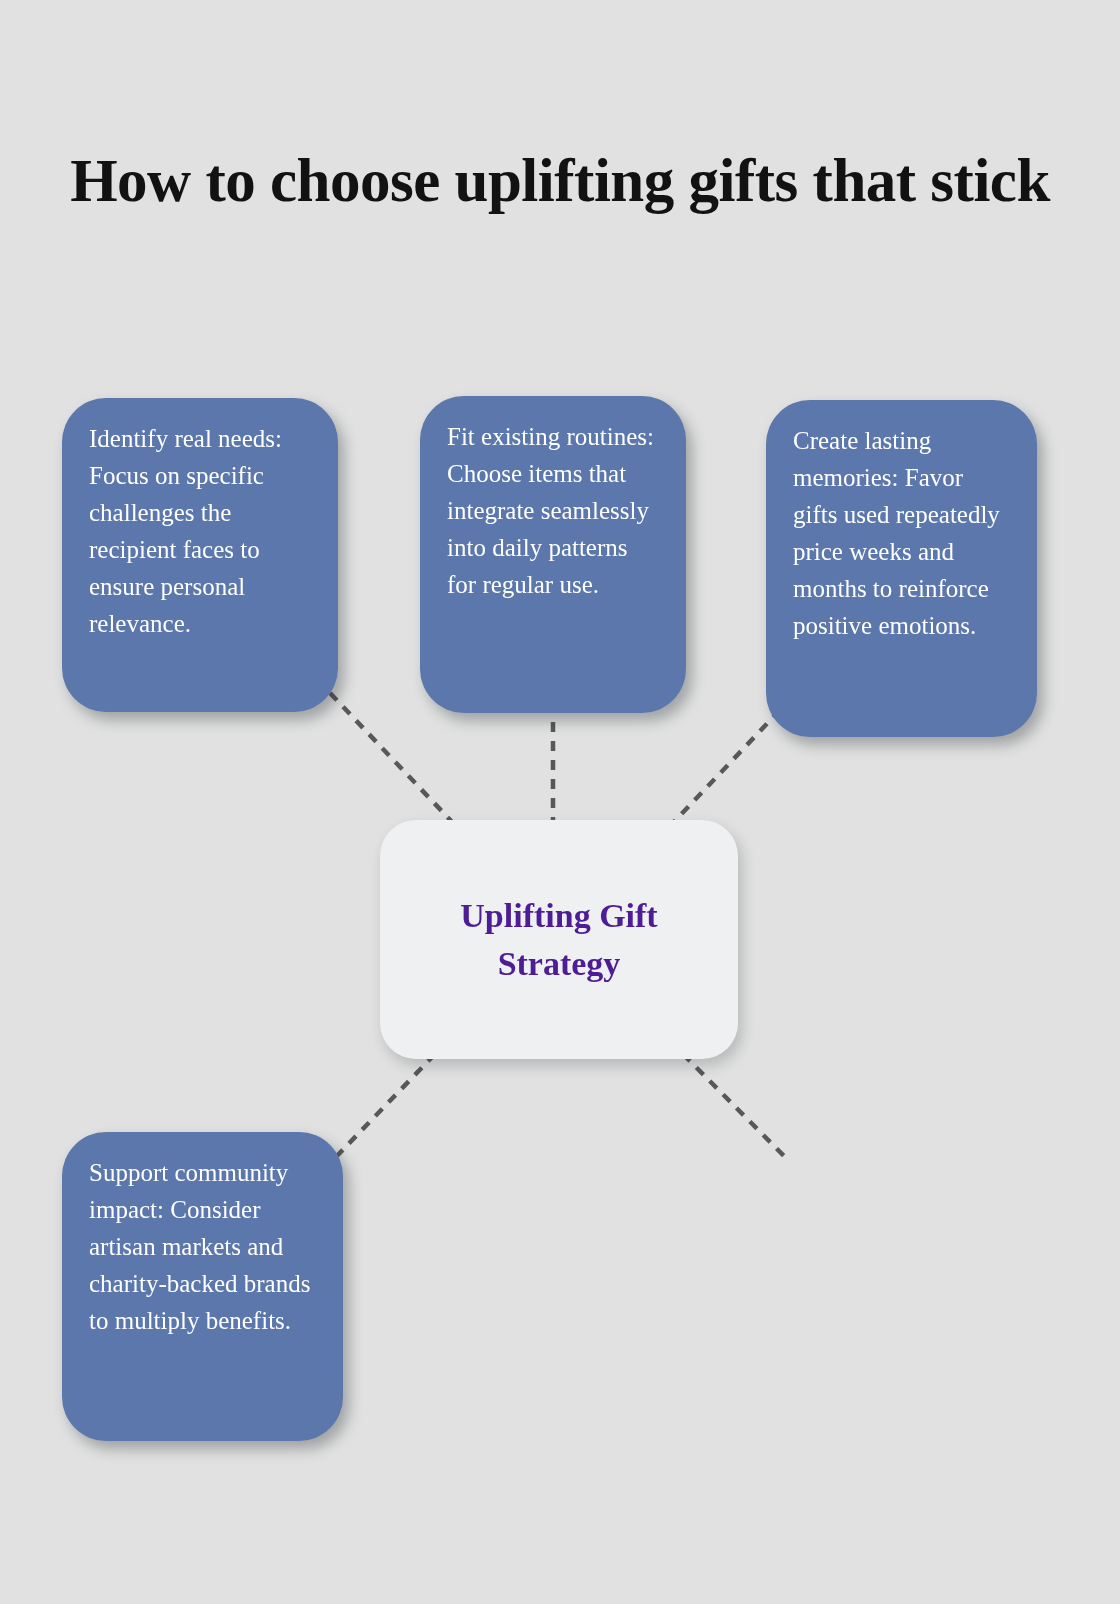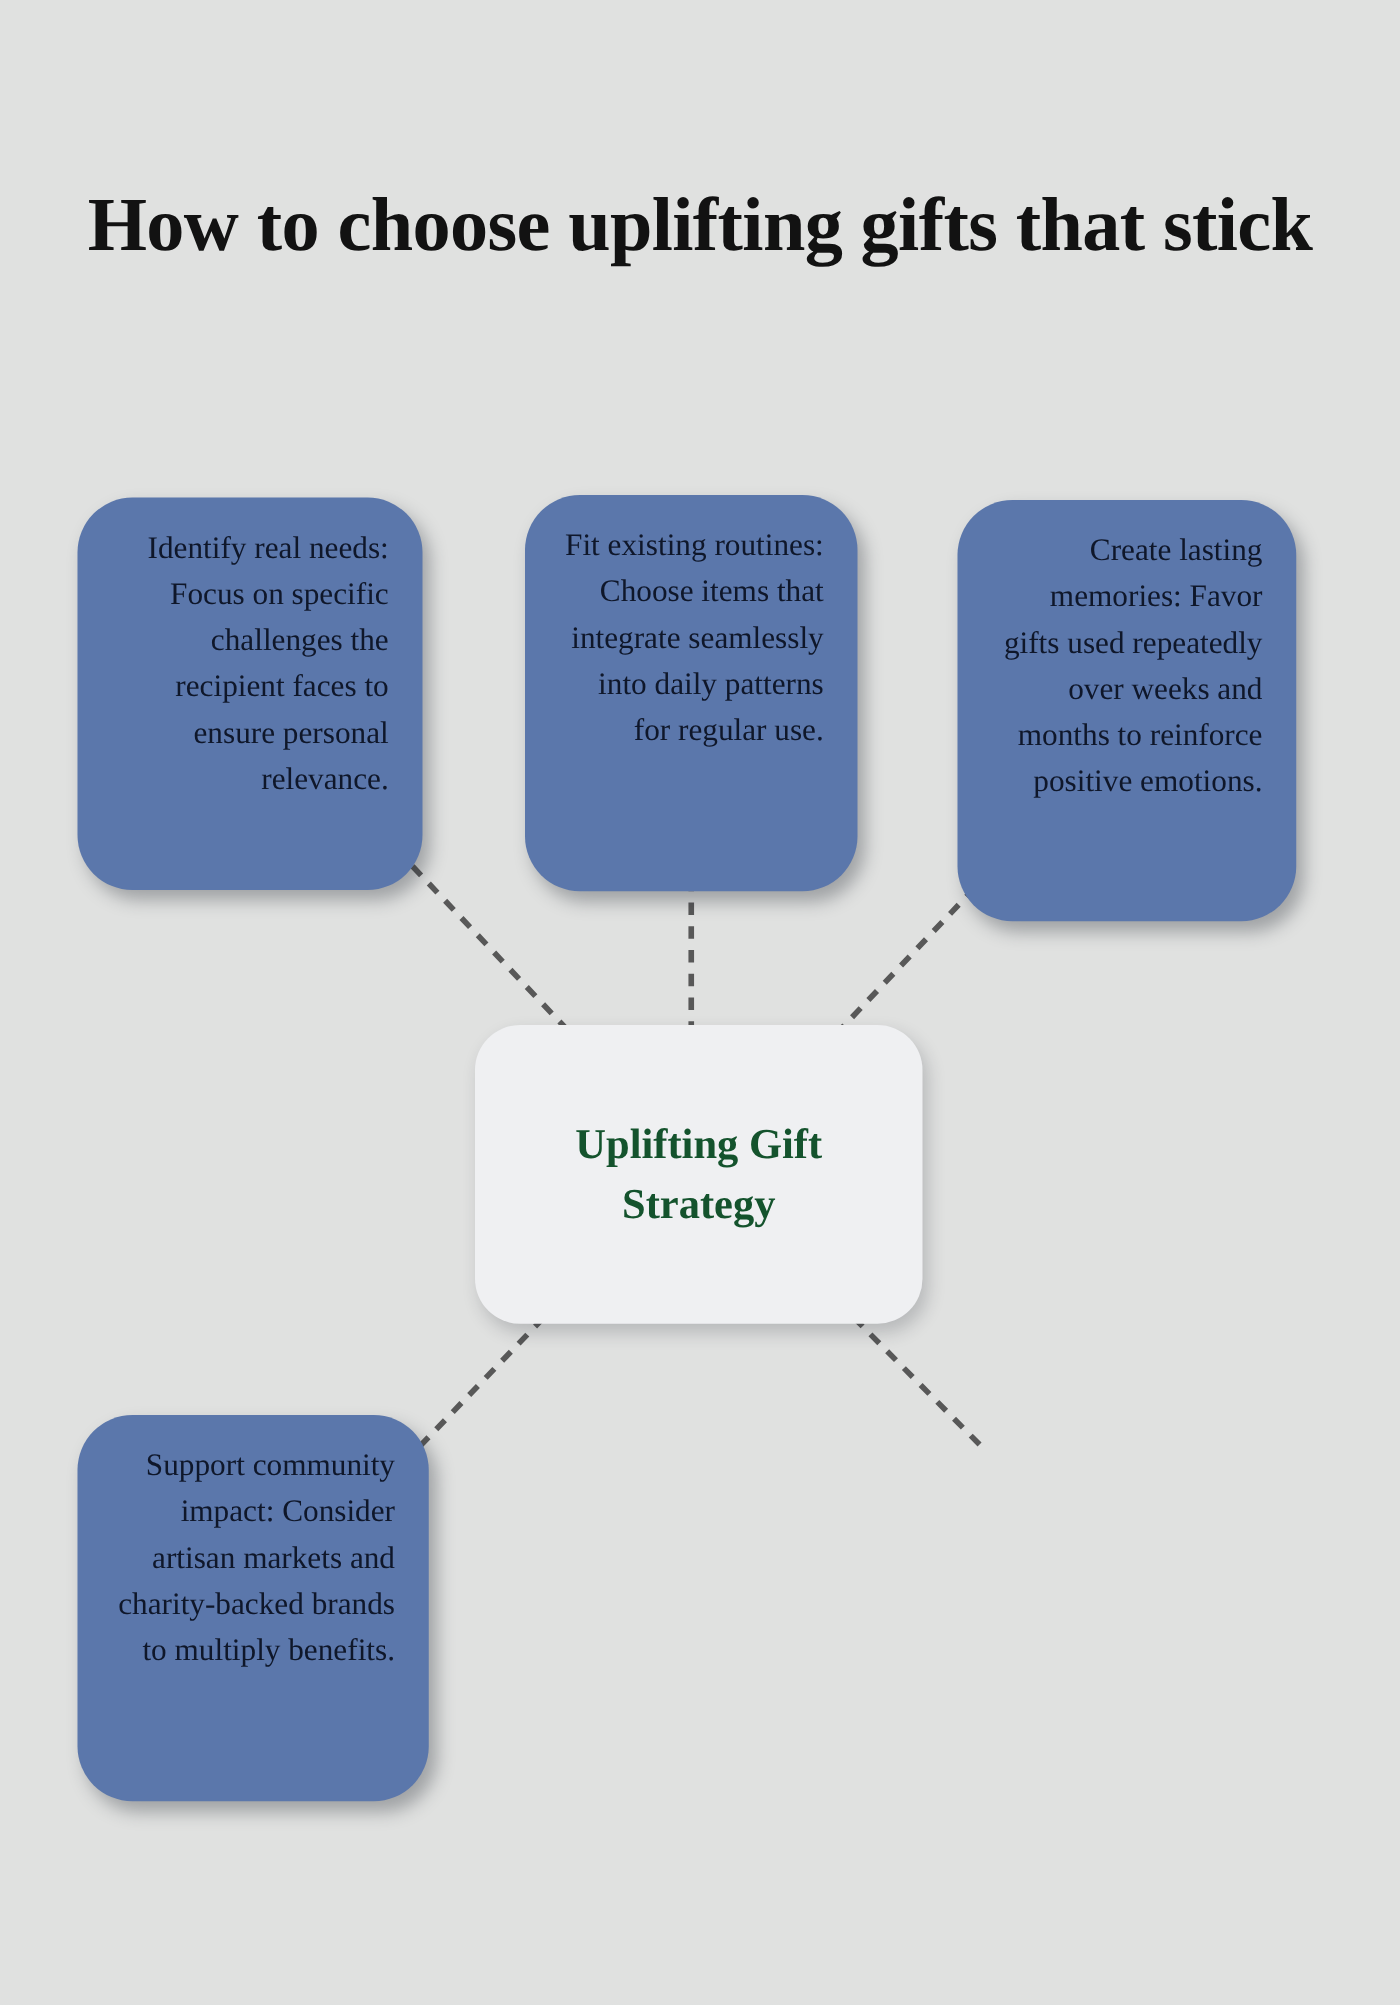--- a/index.html
+++ b/index.html
@@ -28,43 +28,42 @@
     position:absolute;z-index:2;
     background:#5b77ab;
     border-radius:44px;
     box-shadow:6px 8px 14px rgba(40,45,55,0.35);
     color:#f4f6f8;
     box-sizing:border-box;
     padding:22px 27px;
   }
   .node p{
     margin:0;font-size:25px;line-height:37px;font-weight:400;
-    color:#0f172a;
-    text-align:right;
+    color:#ffffff;
   }
   #node-1{left:62px;top:398px;width:276px;height:314px;}
   #node-2{left:420px;top:396px;width:266px;height:317px;}
   #node-3{left:766px;top:400px;width:271px;height:337px;}
   #node-4{left:62px;top:1132px;width:281px;height:309px;}
   #node-5{left:782px;top:1134px;width:275px;height:307px;}
 
   .center-node{
     position:absolute;z-index:3;
     left:380px;top:820px;width:358px;height:239px;
     background:#eff0f2;
     border-radius:36px;
     box-shadow:4px 7px 14px rgba(40,45,55,0.22);
     display:flex;align-items:center;justify-content:center;
     box-sizing:border-box;
     padding:20px 30px;
   }
   .center-node .center-label{
     text-align:center;
     font-size:34px;line-height:48px;font-weight:700;
-    color:#14532d;
+    color:#4c1d95;
   }
 </style>
 </head>
 <body>
 
 <div class="stage">
 
   <h1 class="page-title">How to choose uplifting gifts that stick</h1>
 
   <svg class="connectors" width="1120" height="1604" viewBox="0 0 1120 1604">
@@ -77,21 +76,21 @@
 
   <div class="node" id="node-1">
     <p>Identify real needs: Focus on specific challenges the recipient faces to ensure personal relevance.</p>
   </div>
 
   <div class="node" id="node-2">
     <p>Fit existing routines: Choose items that integrate seamlessly into daily patterns for regular use.</p>
   </div>
 
   <div class="node" id="node-3">
-    <p>Create lasting memories: Favor gifts used repeatedly over weeks and months to reinforce positive emotions.</p>
+    <p>Create lasting memories: Favor gifts used repeatedly price weeks and months to reinforce positive emotions.</p>
   </div>
 
   <div class="center-node">
     <div class="center-label">Uplifting Gift Strategy</div>
   </div>
 
   <div class="node" id="node-4">
     <p>Support community impact: Consider artisan markets and charity-backed brands to multiply benefits.</p>
   </div>
 

